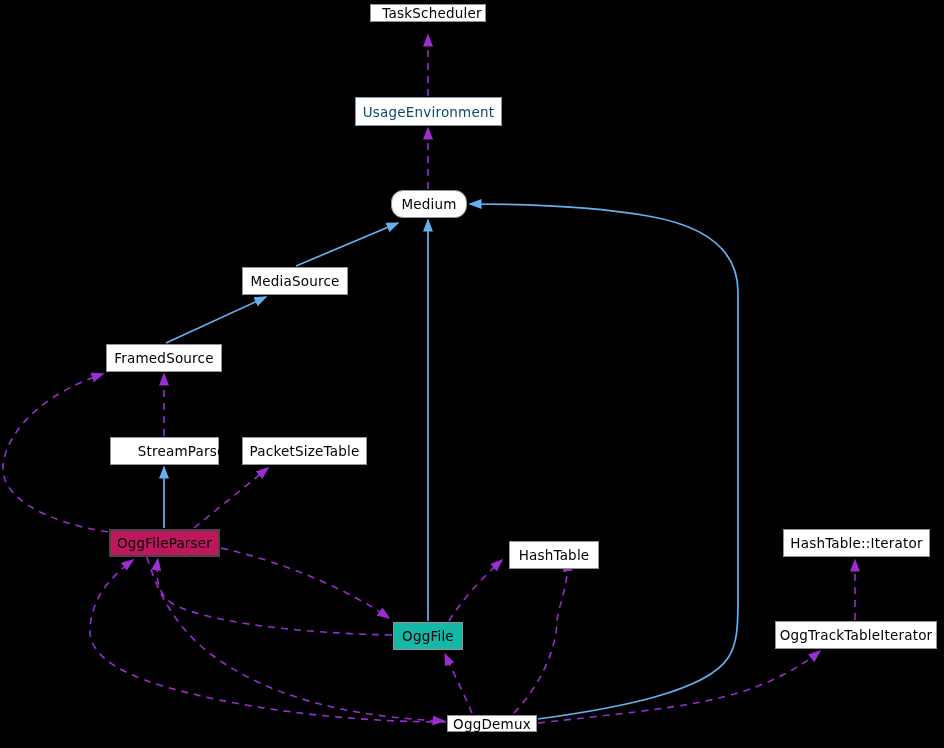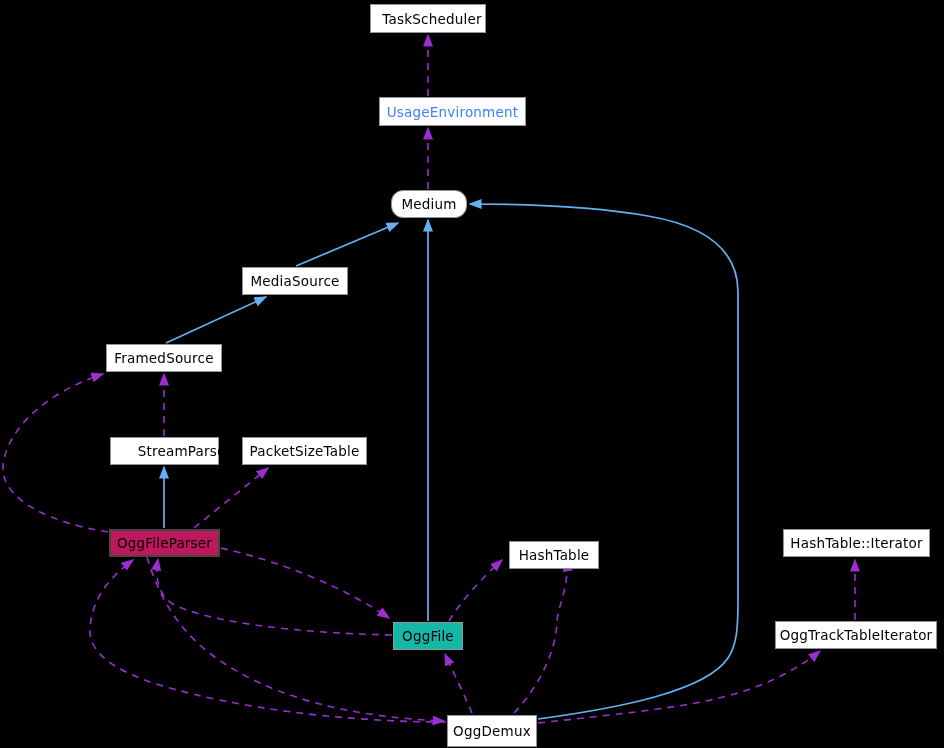--- a/index.html
+++ b/index.html
@@ -39,26 +39,26 @@
       <path d="M 221,548 C 282,562 344,587 389,618" fill="none" stroke="#9B2DD2" stroke-width="1.6" stroke-dasharray="7,6" marker-end="url(#arrow-usage)"></path>
       <path d="M 392,635 C 295,633 207,622 173,604 C 158,595 155,578 158,559" fill="none" stroke="#9B2DD2" stroke-width="1.6" stroke-dasharray="7,6" marker-end="url(#arrow-usage)"></path>
       <path d="M 446,722 C 340,722 233,707 163,686 C 113,671 88,652 90,628 C 92,601 106,580 133,560" fill="none" stroke="#9B2DD2" stroke-width="1.6" stroke-dasharray="7,6" marker-end="url(#arrow-usage)"></path>
       <path d="M 147,557 C 158,594 176,628 212,655 C 272,699 352,717 444,721" fill="none" stroke="#9B2DD2" stroke-width="1.6" stroke-dasharray="7,6" marker-end="url(#arrow-usage)"></path>
       <path d="M 472,713 C 464,694 454,674 445,654" fill="none" stroke="#9B2DD2" stroke-width="1.6" stroke-dasharray="7,6" marker-end="url(#arrow-usage)"></path>
       <path d="M 449,621 C 461,601 481,579 502,560" fill="none" stroke="#9B2DD2" stroke-width="1.6" stroke-dasharray="7,6" marker-end="url(#arrow-usage)"></path>
       <path d="M 514,713 C 538,688 556,652 557,622 C 558,604 570,586 566,560" fill="none" stroke="#9B2DD2" stroke-width="1.6" stroke-dasharray="7,6" marker-end="url(#arrow-usage)"></path>
       <path d="M 538,723 C 610,715 668,709 706,701 C 754,691 792,674 820,651" fill="none" stroke="#9B2DD2" stroke-width="1.6" stroke-dasharray="7,6" marker-end="url(#arrow-usage)"></path>
       <path d="M 855,620 L 855,560" fill="none" stroke="#9B2DD2" stroke-width="1.6" stroke-dasharray="7,6" marker-end="url(#arrow-usage)"></path>
     </svg>
-<div class="node normal" style="left: 370px; top: 4px; width: 116px; height: 29px; color: rgb(0, 0, 0); background: rgb(255, 255, 255); border-color: rgb(143, 149, 154); padding-left: 8px;">TaskScheduler</div>
-    <div class="node normal" style="left: 355px; top: 97px; width: 147px; height: 29px; color: #3b82f6; background: rgb(255, 255, 255); border-color: rgb(143, 149, 154); margin-left: 24px;">UsageEnvironment</div>
+<div class="node normal" style="left: 370px; top: 4px; width: 116px; height: 18px; color: rgb(0, 0, 0); background: rgb(255, 255, 255); border-color: rgb(143, 149, 154); padding-left: 8px;">TaskScheduler</div>
+    <div class="node normal" style="left: 355px; top: 97px; width: 147px; height: 29px; color: #0c4a6e; background: rgb(255, 255, 255); border-color: rgb(143, 149, 154);">UsageEnvironment</div>
     <div class="node normal" style="left: 391px; top: 190px; width: 76px; height: 28px; color: rgb(0, 0, 0); background: rgb(255, 255, 255); border-color: rgb(143, 149, 154); border-radius: 12px;">Medium</div>
     <div class="node normal" style="left: 242px; top: 267px; width: 106px; height: 28px; color: rgb(0, 0, 0); background: rgb(255, 255, 255); border-color: rgb(143, 149, 154); text-align: center;">MediaSource</div>
     <div class="node normal" style="left: 106px; top: 344px; width: 116px; height: 28px; color: rgb(0, 0, 0); background: rgb(255, 255, 255); border-color: rgb(143, 149, 154);">FramedSource</div>
     <div class="node normal" style="left: 110px; top: 437px; width: 109px; height: 28px; color: rgb(0, 0, 0); background: rgb(255, 255, 255); border-color: rgb(143, 149, 154); padding-left: 40px;">StreamParser</div>
     <div class="node normal" style="left: 242px; top: 437px; width: 125px; height: 28px; color: rgb(0, 0, 0); background: rgb(255, 255, 255); border-color: rgb(143, 149, 154);">PacketSizeTable</div>
     <div class="node highlight" style="left: 109px; top: 529px; width: 111px; height: 28px; color: rgb(0, 0, 0); background: #be185d; border-color: rgb(70, 70, 70);">OggFileParser</div>
     <div class="node normal" style="left: 509px; top: 529px; width: 90px; height: 28px; color: rgb(0, 0, 0); background: rgb(255, 255, 255); border-color: rgb(143, 149, 154); margin-top: 12px;">HashTable</div>
     <div class="node normal" style="left: 783px; top: 529px; width: 147px; height: 28px; color: rgb(0, 0, 0); background: rgb(255, 255, 255); border-color: rgb(143, 149, 154);">HashTable::Iterator</div>
     <div class="node normal" style="left: 393px; top: 622px; width: 70px; height: 28px; color: rgb(0, 0, 0); background: #14b8a6; border-color: rgb(143, 149, 154);">OggFile</div>
     <div class="node normal" style="left: 775px; top: 621px; width: 162px; height: 28px; color: rgb(0, 0, 0); background: rgb(255, 255, 255); border-color: rgb(143, 149, 154);">OggTrackTableIterator</div>
-    <div class="node normal" style="left: 447px; top: 715px; width: 90px; height: 32px; color: rgb(0, 0, 0); background: rgb(255, 255, 255); border-color: rgb(143, 149, 154);">OggDemux</div>
+    <div class="node normal" style="left: 447px; top: 715px; width: 90px; height: 17px; color: rgb(0, 0, 0); background: rgb(255, 255, 255); border-color: rgb(143, 149, 154);">OggDemux</div>
   </div>
 
 </body></html>

